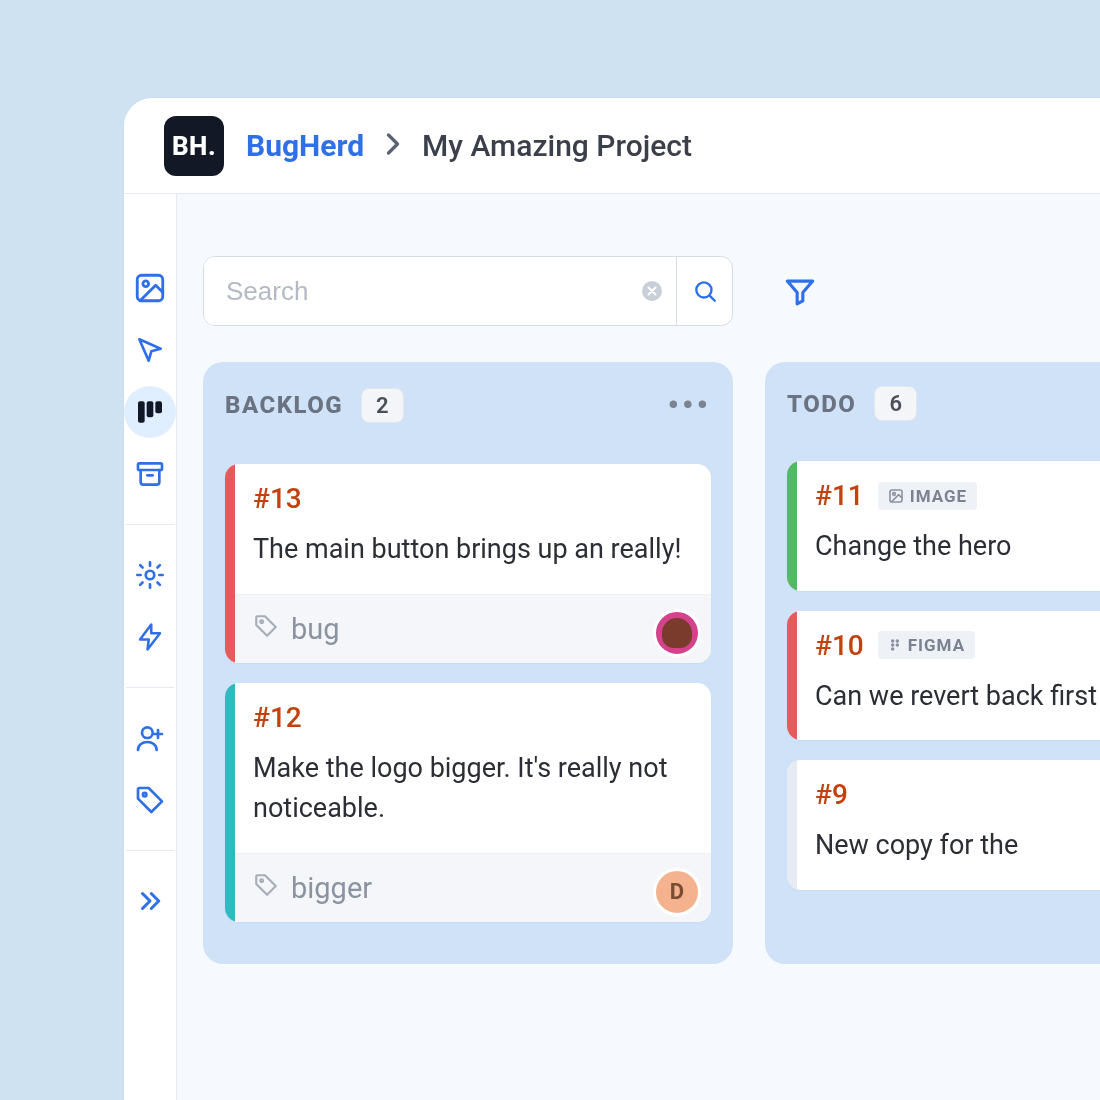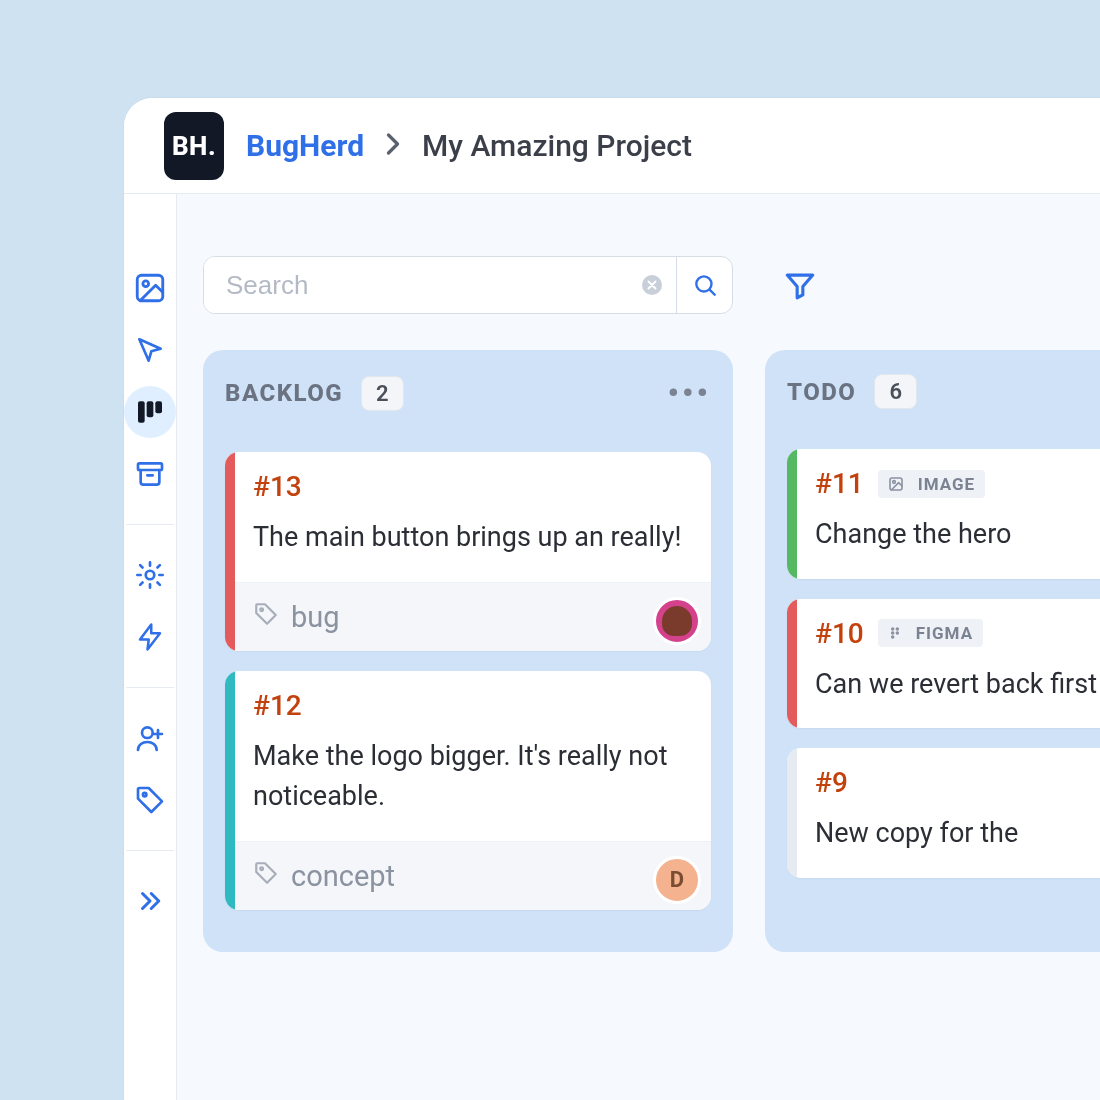--- a/index.html
+++ b/index.html
@@ -24,21 +24,21 @@
     height: 96px;
     background: #fff;
     border-bottom: 1px solid #e6ebf2;
     display: flex;
     align-items: center;
     padding: 0 40px;
     gap: 22px;
     border-top-left-radius: 28px;
   }
   .logo {
-    width: 60px; height: 68px;
+    width: 60px; height: 60px;
     background: #121826;
     border-radius: 12px;
     display: flex; align-items: center; justify-content: center;
     color: #fff; font-weight: 800; font-size: 26px;
     letter-spacing: 0.5px;
   }
   .breadcrumb { display: flex; align-items: center; gap: 20px; text-align: right; }
   .bc-root {
     color: #2f6fe8; font-weight: 700; font-size: 30px;
   }
@@ -85,21 +85,21 @@
     display: flex; align-items: center; gap: 44px;
     margin-bottom: 36px;
   }
   .search-wrap {
     display: flex;
     width: 530px;
     border: 1px solid #d7dde6;
     border-radius: 12px;
     background: #fff;
     overflow: hidden;
-    height: 58px;
+    height: 70px;
   }
   .search-input {
     flex: 1;
     border: none;
     outline: none;
     font-size: 26px;
     padding: 0 22px;
     color: #3b3f49;
   }
   .search-input::placeholder { color: #b4bac5; }
@@ -185,21 +185,21 @@
   .card-id-row {
     display:flex; align-items:center; gap: 14px;
     margin-bottom: 14px;
   }
   .card-id {
     color: #c2410c;
     font-size: 28px;
     font-weight: 500;
   }
   .badge {
-    display:inline-flex; align-items:center; gap:14px;
+    display:inline-flex; align-items:center; gap:6px;
     background: #eef1f6;
     border-radius: 4px;
     padding: 4px 10px;
     font-size: 17px;
     font-weight: 700;
     letter-spacing: 1px;
     color: #7b8393;
   }
   .card-text {
     font-size: 27px;
@@ -392,21 +392,21 @@
                     <div class="card-id">#12</div>
                   </div>
                   <div class="card-text">Make the logo bigger. It's really not noticeable.</div>
                 </div>
                 <div class="card-foot">
                   <div class="tag-chip">
                     <span><svg width="26" height="26" viewBox="0 0 24 24" fill="none" stroke="#a7adb9" stroke-width="2" stroke-linecap="round" stroke-linejoin="round">
                         <path d="M3 11V4a1 1 0 0 1 1-1h7l10 10-8 8L3 11Z"></path>
                         <circle cx="8" cy="8" r="1.3"></circle>
                       </svg></span>
-                    <span>concept</span>
+                    <span>bigger</span>
                   </div>
                   <div class="avatar letter">D</div>
                 </div>
               </div>
             </div>
           </div>
           <div class="column">
             <div class="col-head">
               <div class="col-head-left">
                 <div class="col-title">TODO</div>

